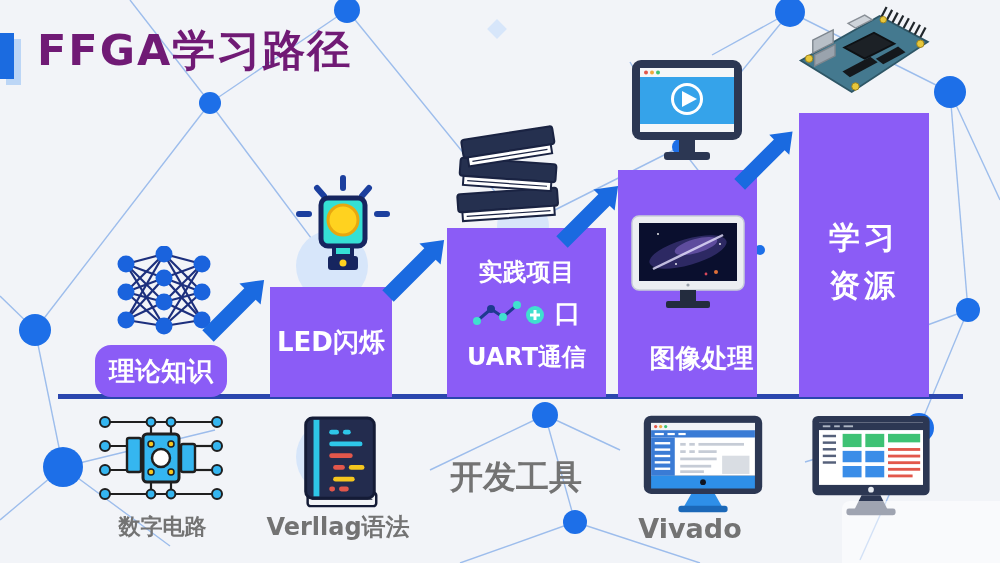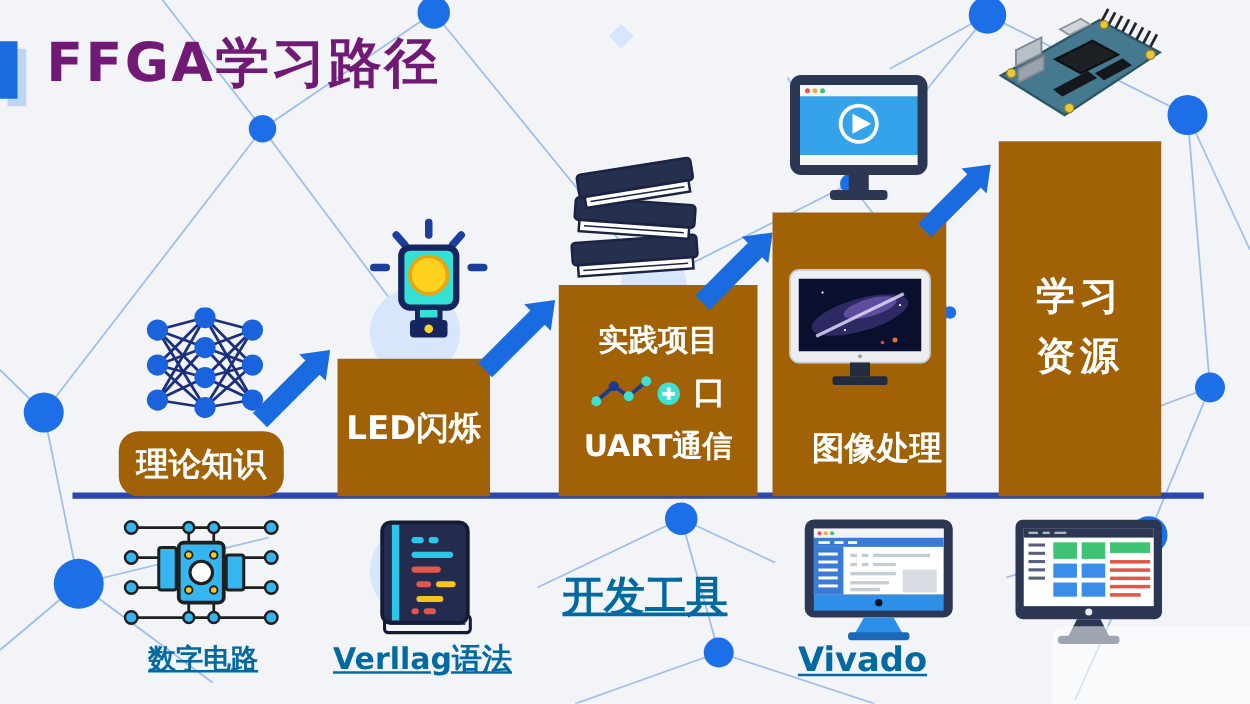--- a/index.html
+++ b/index.html
@@ -12,38 +12,38 @@
 
   
   #title-shadow { left:6px; top:39px; width:15px; height:46px; background:#bcd6f6; z-index:2; }
   #title-accent { left:0; top:33px; width:14px; height:46px; background:#1b6be0; z-index:3; }
   #page-title { left:37px; top:22px; z-index:3; font-size:43px; font-weight:800; color:#701a75; letter-spacing:2px; }
 
   
   #baseline { left:58px; top:394px; width:905px; height:5px; background:#2b46ae; z-index:2; }
 
   
-  .bar { background:#a16207; z-index:2; display:flex; flex-direction:column; align-items:center; color:#fff; font-weight:700; }
+  .bar { background:#8b5cf6; z-index:2; display:flex; flex-direction:column; align-items:center; color:#fff; font-weight:700; }
   #bar1 { left:95px;  top:345px; width:132px; height:52px;  justify-content:center;border-radius:16px; }
   #bar2 { left:270px; top:287px; width:122px; height:110px; justify-content:center; }
   #bar3 { left:447px; top:228px; width:159px; height:169px; padding-top:28px; }
   #bar4 { left:618px; top:170px; width:139px; height:227px; padding-top:44px; }
   #bar5 { left:799px; top:113px; width:130px; height:284px; padding-top:100px; }
   .bar-label   { font-size:26px; }
   .bar-label-sm{ font-size:24px; }
   #bar3 .row2 { display:flex; align-items:center; gap:4px; margin:8px 0 10px; }
   #bar3 .suffix { font-size:26px; font-weight:700; color:#fff; }
   #bar5 .bar-label-lg { font-size:31px; line-height:1.55; letter-spacing:4px; text-align:center; }
   #bar4 .bar-label { margin-top:32px;margin-left:28px; }
 
   .arrow { z-index:2; }
   .icon  { z-index:2; }
 
   
-  .blabel { z-index:2; font-weight:700; color:#0369a1; text-align:center;text-decoration:underline; }
+  .blabel { z-index:2; font-weight:700; color:#737373; text-align:center; }
   #lbl-digital { left:90px;  top:512px; width:145px; font-size:22px; }
   #lbl-verilog { left:263px; top:511px; width:150px; font-size:24px; }
   #lbl-devtools{ left:436px; top:455px; width:160px; font-size:33px; }
   #lbl-vivado  { left:625px; top:513px; width:130px; font-size:27px; }
 
   #watermark { right:0; bottom:0; width:158px; height:62px; background:rgba(255,255,255,.55); border-radius:8px 0 0 0; z-index:4; }
 </style>
 </head>
 <body>
 

